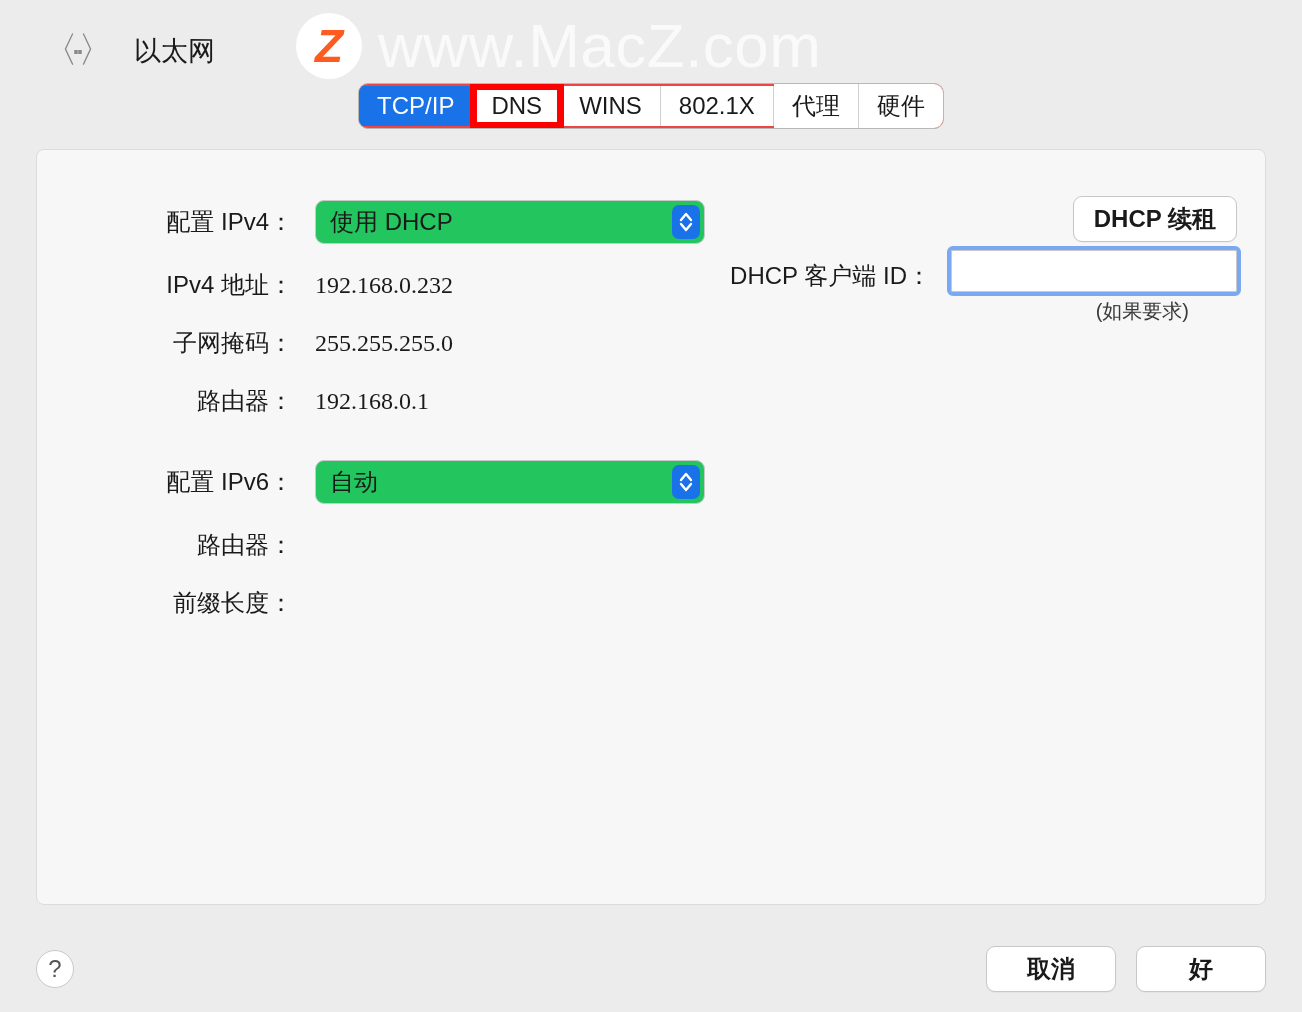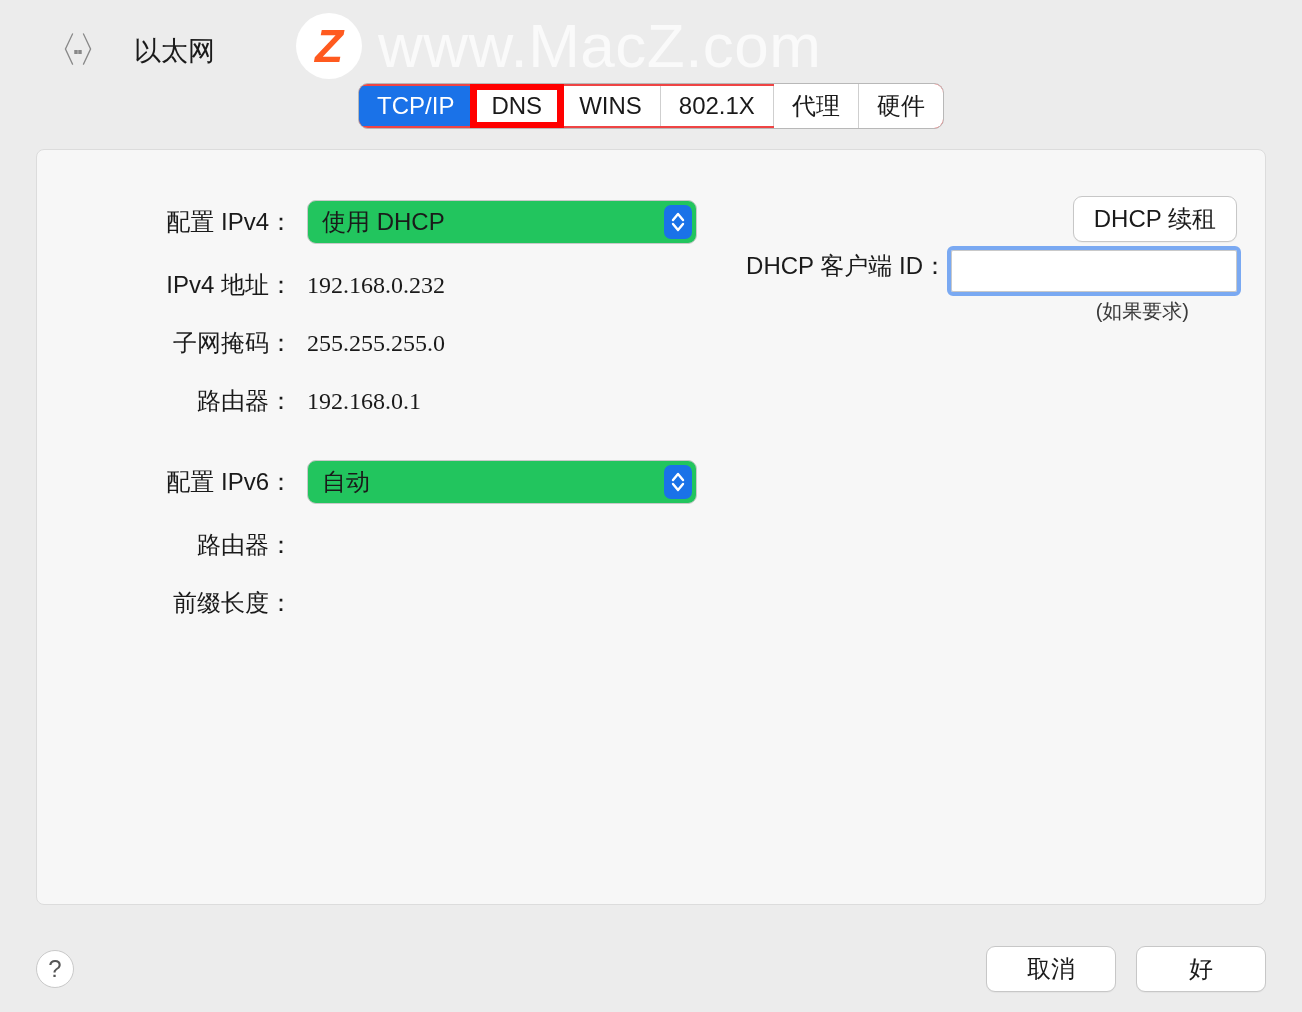--- a/index.html
+++ b/index.html
@@ -96,20 +96,21 @@
       border-radius: 8px;
       padding: 50px 30px 50px 30px;
       height: 756px;
       position: relative;
     }
     .row {
       display: flex;
       align-items: center;
       margin-bottom: 24px;
       min-height: 34px;
+      gap: 8px;
     }
     .label {
       width: 226px;
       text-align: right;
       margin-right: 14px;
       font-size: 24px;
       color: #1a1a1a;
       white-space: nowrap;
     }
     .value {
@@ -147,23 +148,24 @@
     }
     .btn {
       display:inline-flex; align-items:center; justify-content:center;
       background:#fff;
       border:1.5px solid #c7c7c7;
       border-radius:9px;
       padding:6px 20px;
       font-size:24px;
       cursor:pointer;
       box-shadow: 0 1px 1px rgba(0,0,0,0.04);
+      font-weight: bold;
     }
     .dhcp-client-row{
-      position:absolute; right:28px; top:100px; display:flex; align-items:flex-start; gap:4px;
+      position:absolute; right:28px; top:100px; display:flex; align-items:flex-end; gap:20px;
     }
     .dhcp-client-row .lbl{ font-size:24px; }
     .text-input{
       width:286px; height:42px;
       border: 1.5px solid #c9c9c9;
       border-radius:2px;
       background:#fff;
       outline: 4px solid #7aa9f2;
       outline-offset: 0;
       padding:4px 8px;

